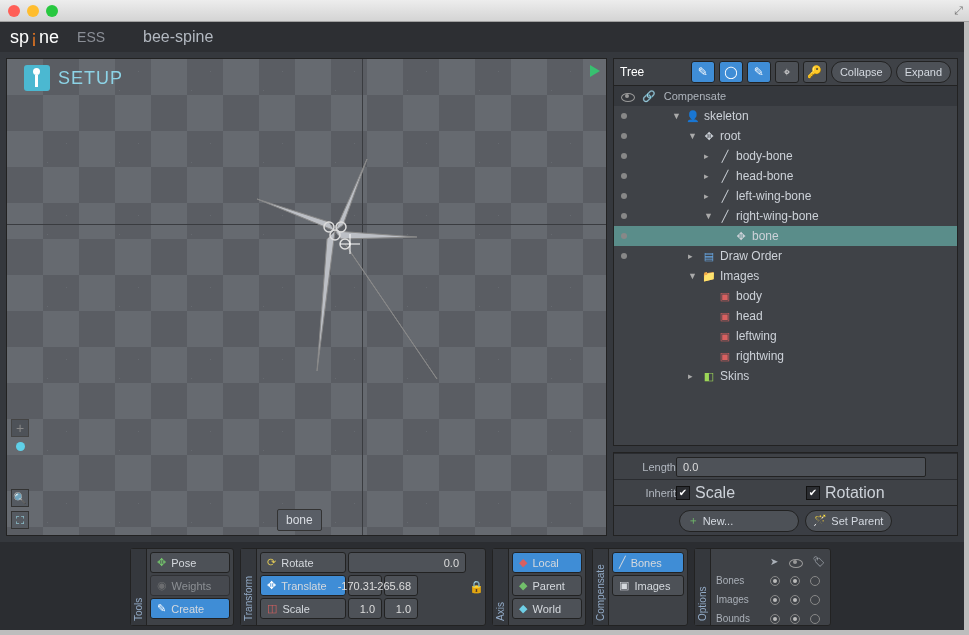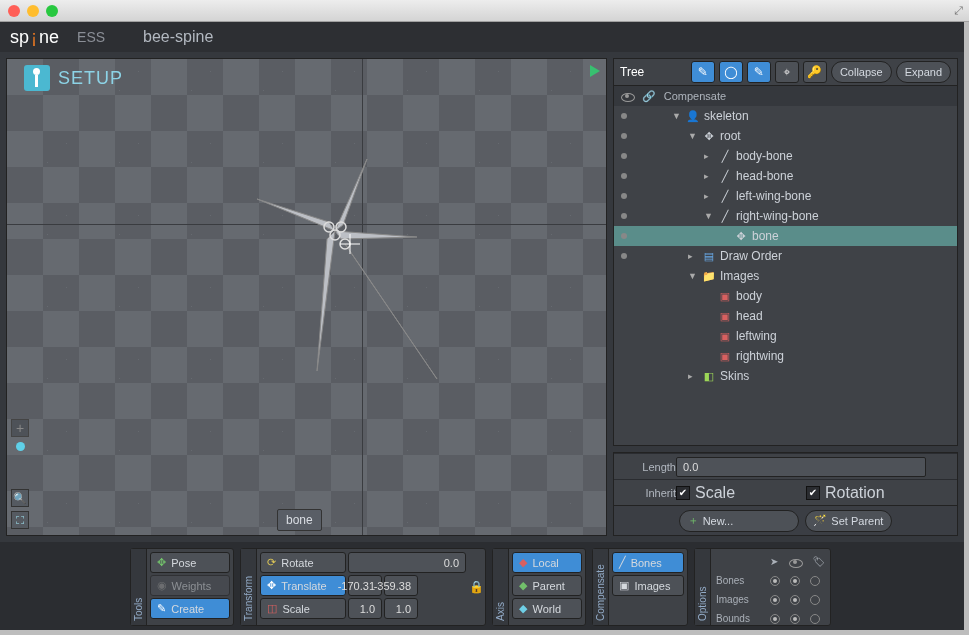--- a/index.html
+++ b/index.html
@@ -362,21 +362,21 @@
               <span>Rotate</span>
             </span>
           <span class="numcell" style="width:118px">0.0</span>
         </div>
         <div class="row">
           <span class="btn active" style="width:86px">
               <span style="color:#fff">✥</span>
               <span>Translate</span>
             </span>
           <span class="numcell">-170.31</span>
-          <span class="numcell">-359.38</span>
+          <span class="numcell">-265.68</span>
         </div>
         <div class="row">
           <span class="btn" style="width:86px">
               <span style="color:#d96060">◫</span>
               <span>Scale</span>
             </span>
           <span class="numcell">1.0</span>
           <span class="numcell">1.0</span>
         </div>
       </div>

